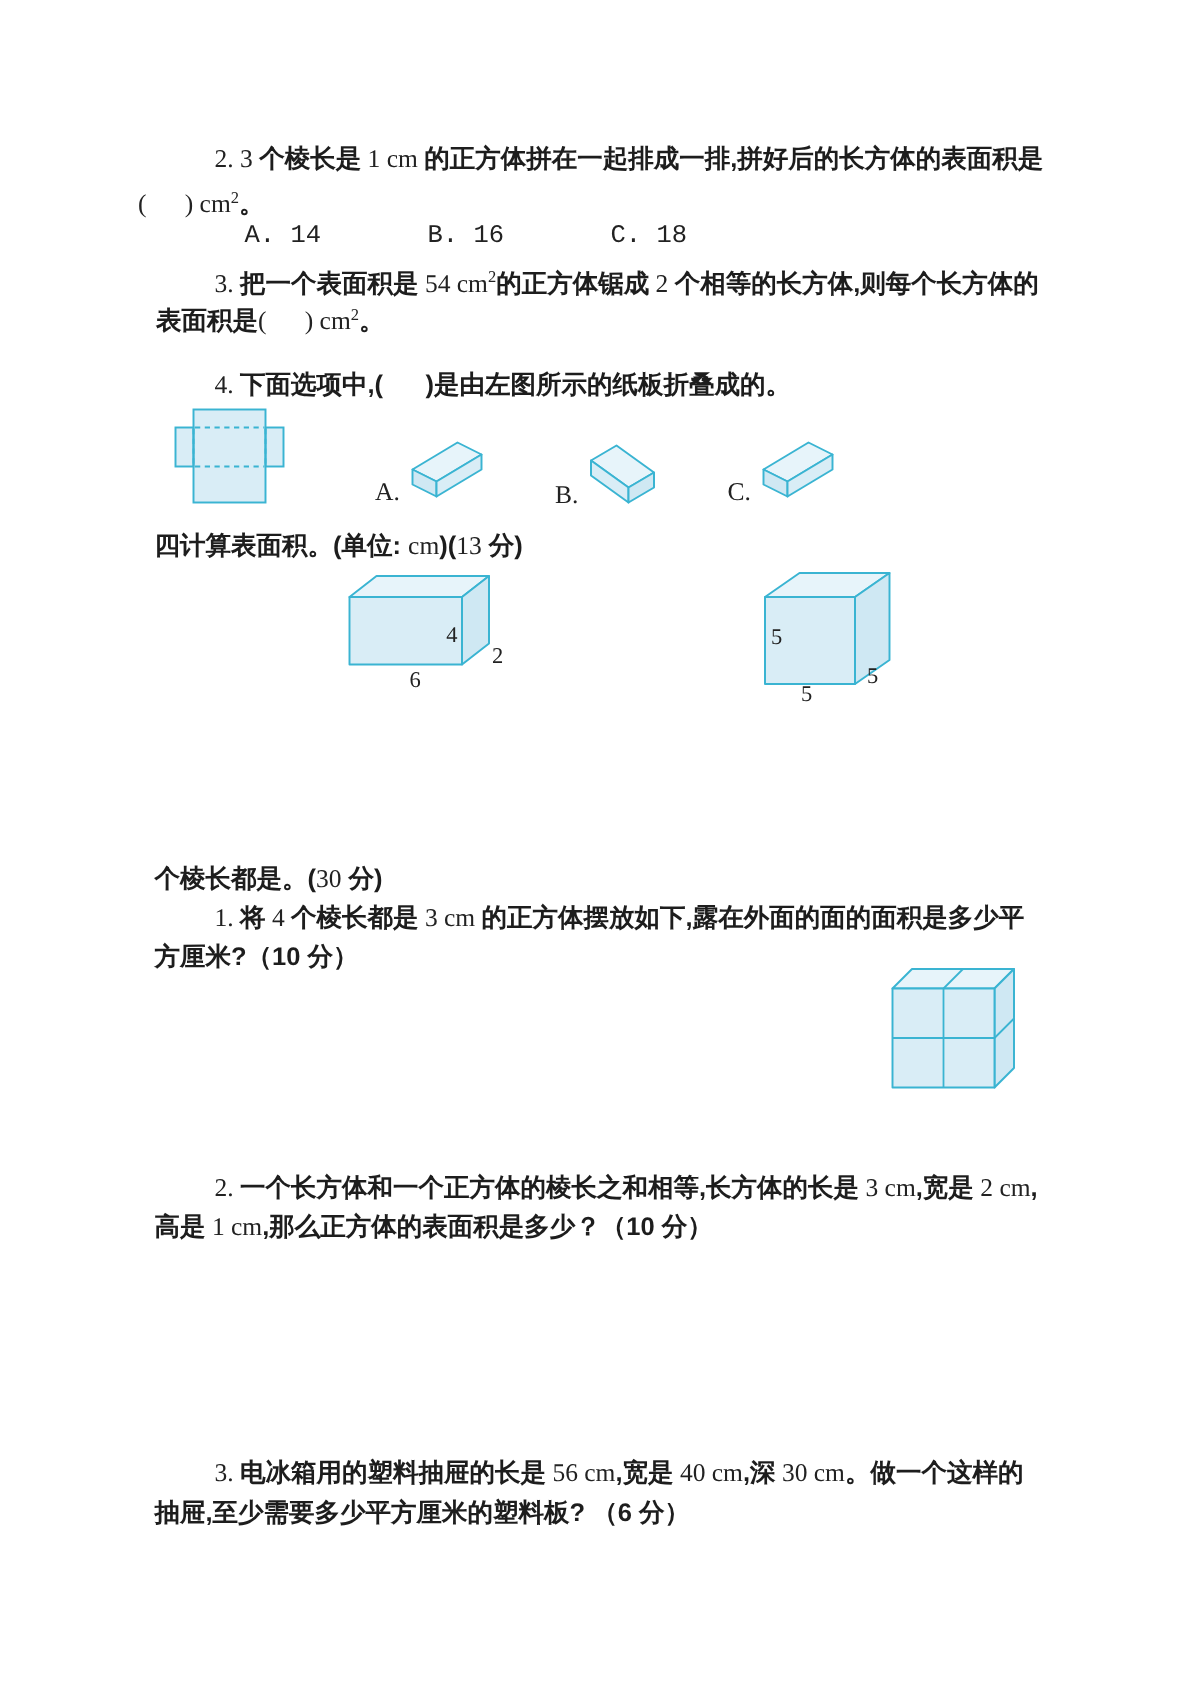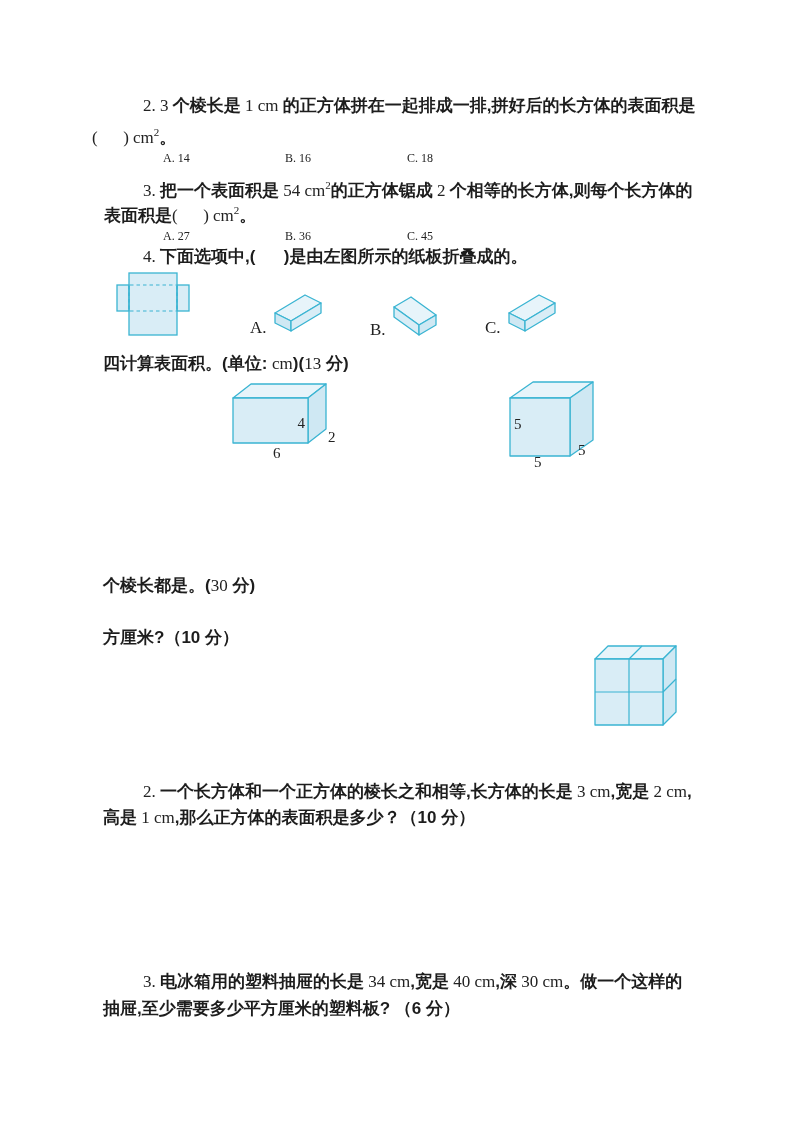--- a/index.html
+++ b/index.html
@@ -3,21 +3,21 @@
 <meta charset="utf-8">
 <style>
   html,body{margin:0;padding:0;background:#ffffff;}
   .page{position:relative;width:793px;height:1122px;background:#ffffff;overflow:hidden;
         font-family:"Liberation Sans",sans-serif;color:#1d1d1d;}
   .text-line{position:absolute;font-size:17px;line-height:21px;white-space:pre;}
   .seg-cn{font-family:"Liberation Sans",sans-serif;font-weight:600;color:#1d1d1d;text-align:right;}
   .seg-num{font-family:"Liberation Serif",serif;font-weight:400;color:#222;text-align:center;}
   .seg-sup{font-family:"Liberation Serif",serif;font-weight:400;color:#222;
            font-size:11px;vertical-align:super;}
-  .options-row{position:absolute;font-family:Liberation Serif, serif;font-size:12px;
+  .options-row{position:absolute;font-family:Liberation Mono, monospace;font-size:17px;
                line-height:20px;color:#222;}
   .opt{display:inline-block;width:122px;}
   .q4-opt{position:absolute;display:flex;align-items:flex-end;gap:5px;}
   .opt-letter{font-family:"Liberation Serif",serif;font-size:17px;color:#222;line-height:16px;}
   .figure{position:absolute;}
   .face{stroke:#3ab4d2;stroke-width:1.3;stroke-linejoin:round;}
   .face-front{fill:#d9edf6;}
   .face-top{fill:#e7f4fa;}
   .face-side{fill:#cfe8f3;}
   .net-fill{fill:#d9edf6;stroke:none;}
@@ -32,23 +32,20 @@
 <div class="page">
 
   <div class="text-line" style="left:143px;top:95px"><span class="seg-num">2. 3 </span><span class="seg-cn">个棱长是</span><span class="seg-num"> 1 cm </span><span class="seg-cn">的正方体拼在一起排成一排,拼好后的长方体的表面积是</span></div>
   <div class="text-line" style="left:92px;top:122px"><span class="seg-num">(      ) cm</span><span class="seg-sup">2</span><span class="seg-cn">。</span></div>
   <div class="options-row" style="left:163px;top:148px">
     <span class="opt">A. 14</span><span class="opt">B. 16</span><span class="opt">C. 18</span>
   </div>
 
   <div class="text-line" style="left:143px;top:175px"><span class="seg-num">3. </span><span class="seg-cn">把一个表面积是</span><span class="seg-num"> 54 cm</span><span class="seg-sup">2</span><span class="seg-cn">的正方体锯成</span><span class="seg-num"> 2 </span><span class="seg-cn">个相等的长方体,则每个长方体的</span></div>
   <div class="text-line" style="left:104px;top:200px"><span class="seg-cn">表面积是</span><span class="seg-num">(      ) cm</span><span class="seg-sup">2</span><span class="seg-cn">。</span></div>
-  <div class="options-row" style="left:163px;top:226px">
-    <span class="opt">A. 27</span><span class="opt">B. 36</span><span class="opt">C. 45</span>
-  </div>
 
   <div class="text-line" style="left:143px;top:246px"><span class="seg-num">4. </span><span class="seg-cn">下面选项中,(      )是由左图所示的纸板折叠成的。</span></div>
 
   <svg class="figure" style="left:112px;top:267px" width="85" height="78" viewBox="0 0 85 78">
     <rect class="net-fill" x="17" y="6" width="48" height="62"></rect>
     <rect class="net-fill" x="5" y="18" width="12" height="26"></rect>
     <rect class="net-fill" x="65" y="18" width="12" height="26"></rect>
     <rect class="net-solid" x="17" y="6" width="48" height="62"></rect>
     <rect class="net-solid" x="5" y="18" width="12" height="26"></rect>
     <rect class="net-solid" x="65" y="18" width="12" height="26"></rect>
@@ -98,31 +95,32 @@
     <polygon class="face face-top" points="5,23 28,7 88,7 65,23"></polygon>
     <polygon class="face face-side" points="65,23 88,7 88,65 65,81"></polygon>
     <polygon class="face face-front" points="5,23 65,23 65,81 5,81"></polygon>
     <text class="dim-label" x="9" y="54">5</text>
     <text class="dim-label" x="29" y="92">5</text>
     <text class="dim-label" x="73" y="80">5</text>
   </svg>
 
   <div class="text-line" style="left:103px;top:575px"><span class="seg-cn">个棱长都是。(</span><span class="seg-num">30</span><span class="seg-cn"> 分)</span></div>
 
+  <div class="text-line" style="left:143px;top:601px"><span class="seg-num">1. </span><span class="seg-cn">将</span><span class="seg-num"> 4 </span><span class="seg-cn">个棱长都是</span><span class="seg-num"> 3 cm </span><span class="seg-cn">的正方体摆放如下,露在外面的面的面积是多少平</span></div>
   <div class="text-line" style="left:103px;top:627px"><span class="seg-cn">方厘米?（10 分）</span></div>
 
   <svg class="figure" style="left:590px;top:642px" width="95" height="90" viewBox="0 0 95 90">
     <polygon class="face face-top" points="5,17 18,4 86,4 73,17"></polygon>
     <polygon class="face face-side" points="73,17 86,4 86,70 73,83"></polygon>
     <polygon class="face face-front" points="5,17 73,17 73,83 5,83"></polygon>
     <line class="divider" x1="39" y1="17" x2="39" y2="83"></line>
     <line class="divider" x1="5" y1="50" x2="73" y2="50"></line>
     <line class="divider" x1="39" y1="17" x2="52" y2="4"></line>
     <line class="divider" x1="73" y1="50" x2="86" y2="37"></line>
   </svg>
 
   <div class="text-line" style="left:143px;top:781px"><span class="seg-num">2. </span><span class="seg-cn">一个长方体和一个正方体的棱长之和相等,长方体的长是</span><span class="seg-num"> 3 cm</span><span class="seg-cn">,宽是</span><span class="seg-num"> 2 cm</span><span class="seg-cn">,</span></div>
   <div class="text-line" style="left:103px;top:807px"><span class="seg-cn">高是</span><span class="seg-num"> 1 cm</span><span class="seg-cn">,那么正方体的表面积是多少？（10 分）</span></div>
 
-  <div class="text-line" style="left:143px;top:971px"><span class="seg-num">3. </span><span class="seg-cn">电冰箱用的塑料抽屉的长是</span><span class="seg-num"> 34 cm</span><span class="seg-cn">,宽是</span><span class="seg-num"> 40 cm</span><span class="seg-cn">,深</span><span class="seg-num"> 30 cm</span><span class="seg-cn">。做一个这样的</span></div>
+  <div class="text-line" style="left:143px;top:971px"><span class="seg-num">3. </span><span class="seg-cn">电冰箱用的塑料抽屉的长是</span><span class="seg-num"> 56 cm</span><span class="seg-cn">,宽是</span><span class="seg-num"> 40 cm</span><span class="seg-cn">,深</span><span class="seg-num"> 30 cm</span><span class="seg-cn">。做一个这样的</span></div>
   <div class="text-line" style="left:103px;top:998px"><span class="seg-cn">抽屉,至少需要多少平方厘米的塑料板? （6 分）</span></div>
 
 </div>
 
 </body></html>

